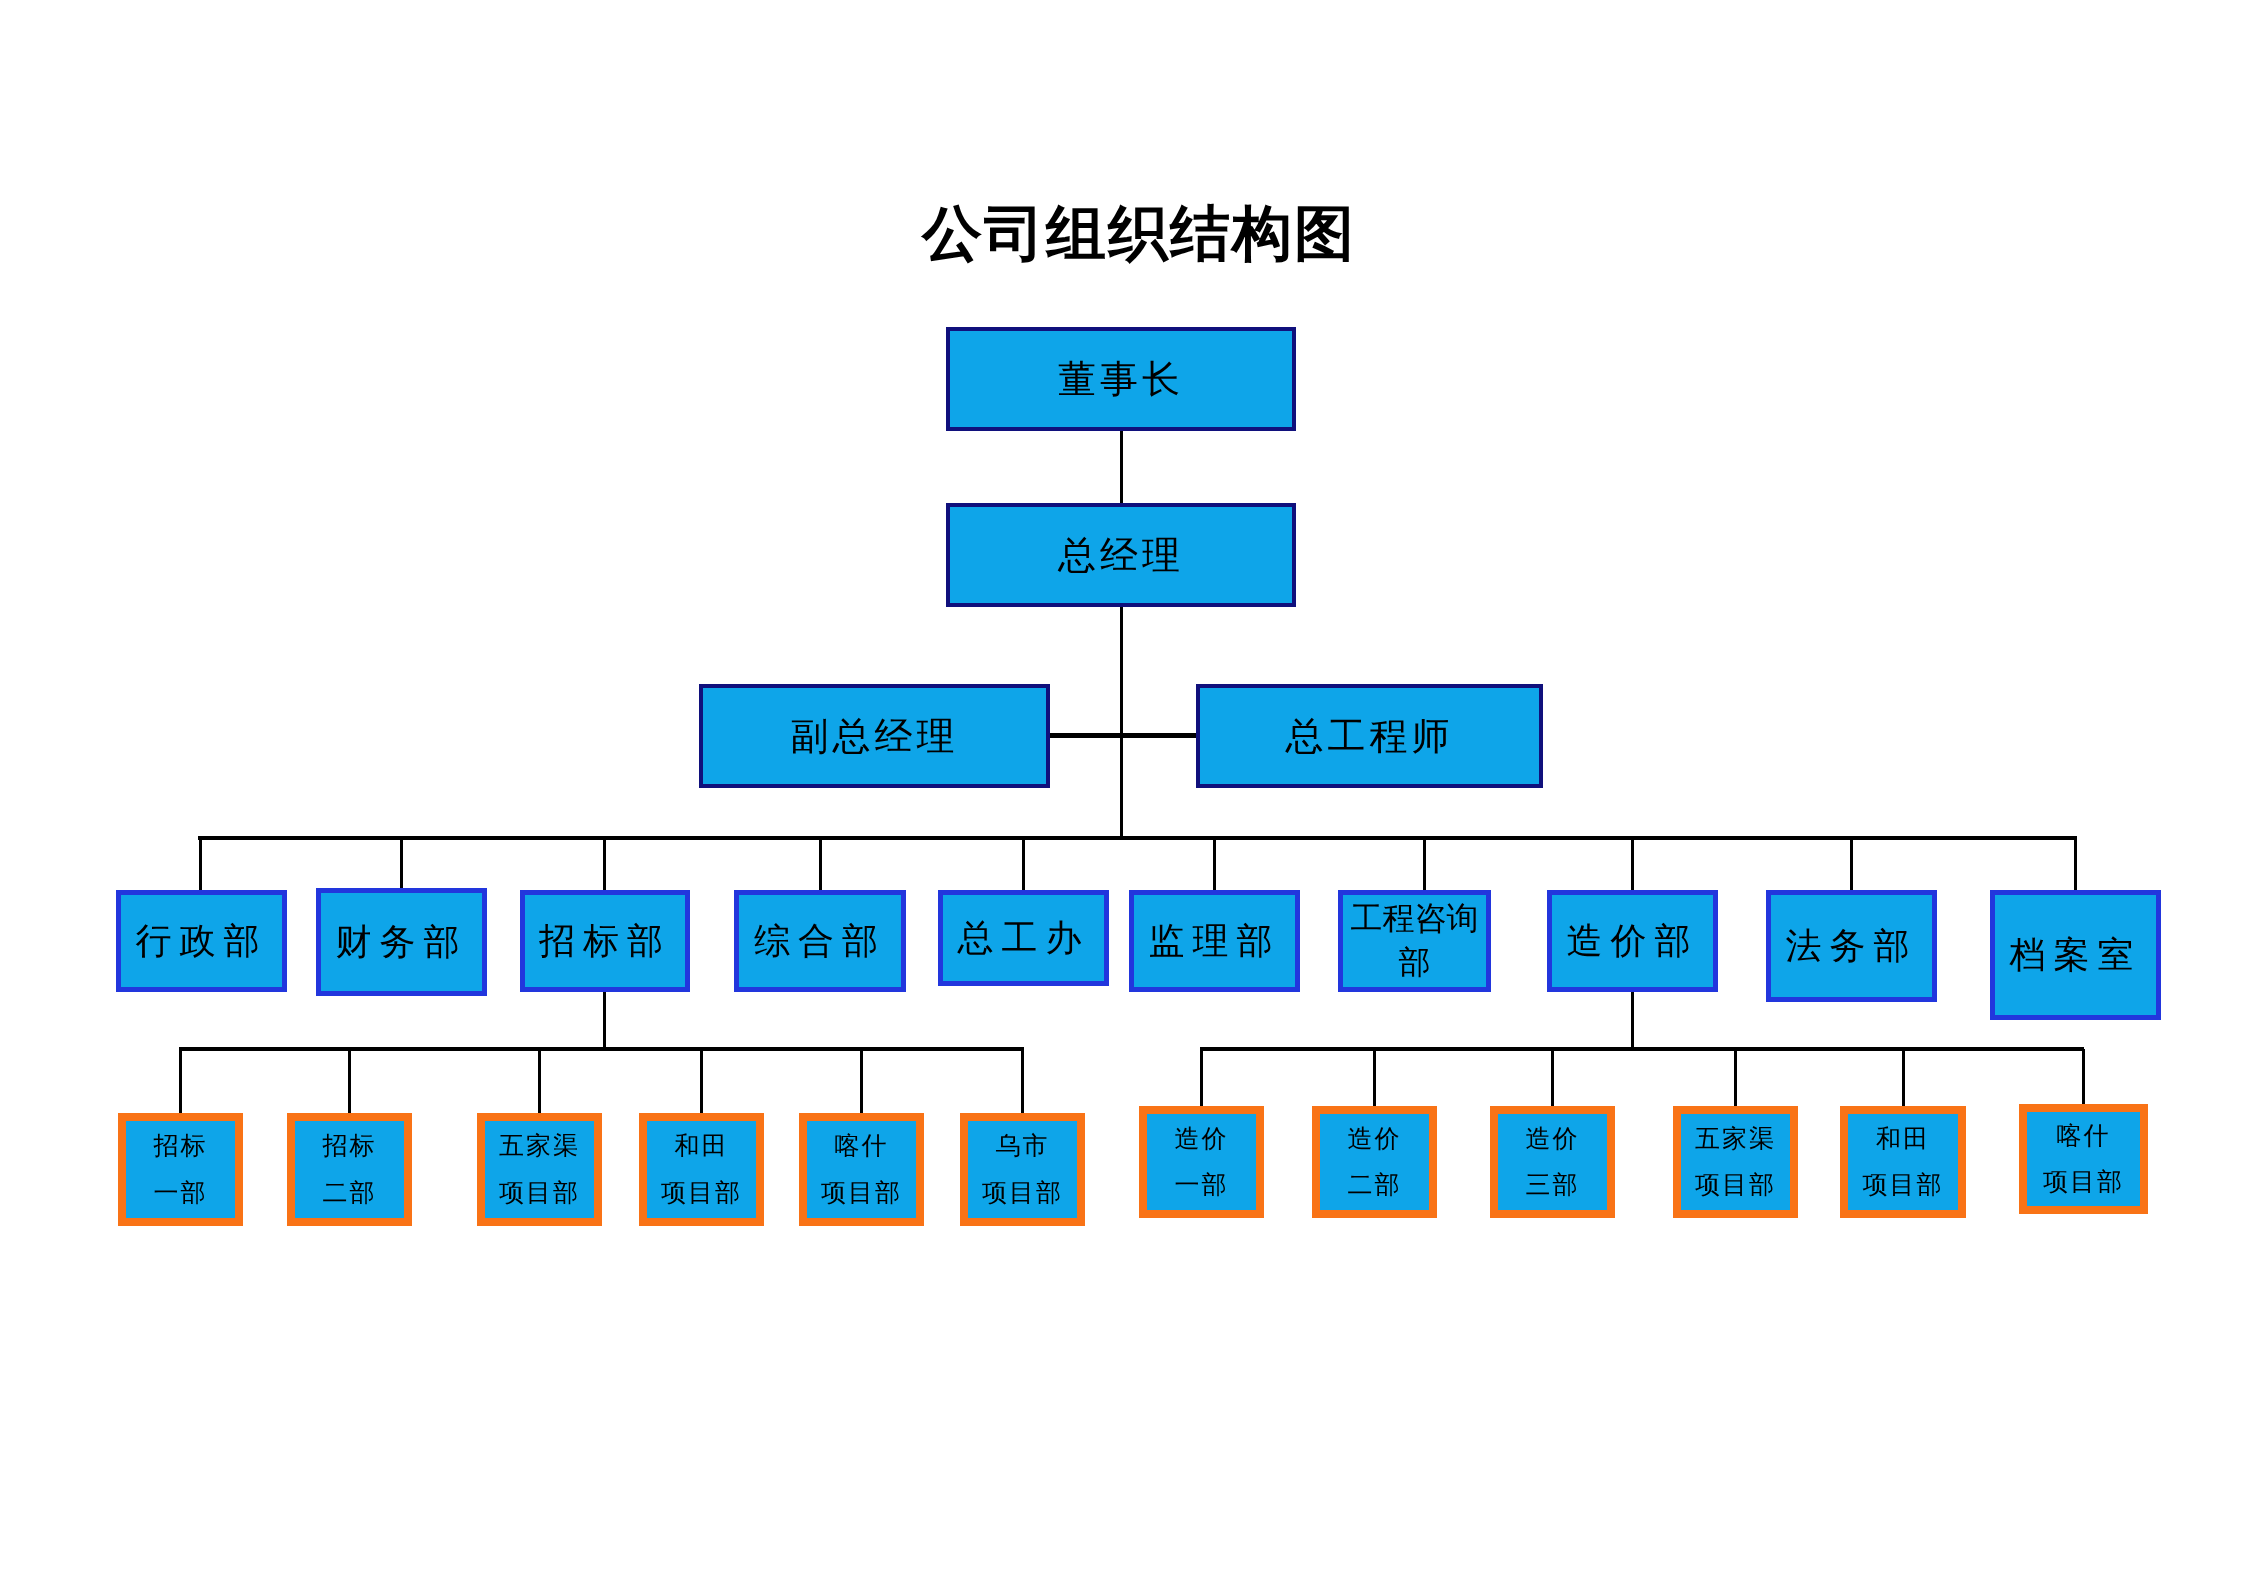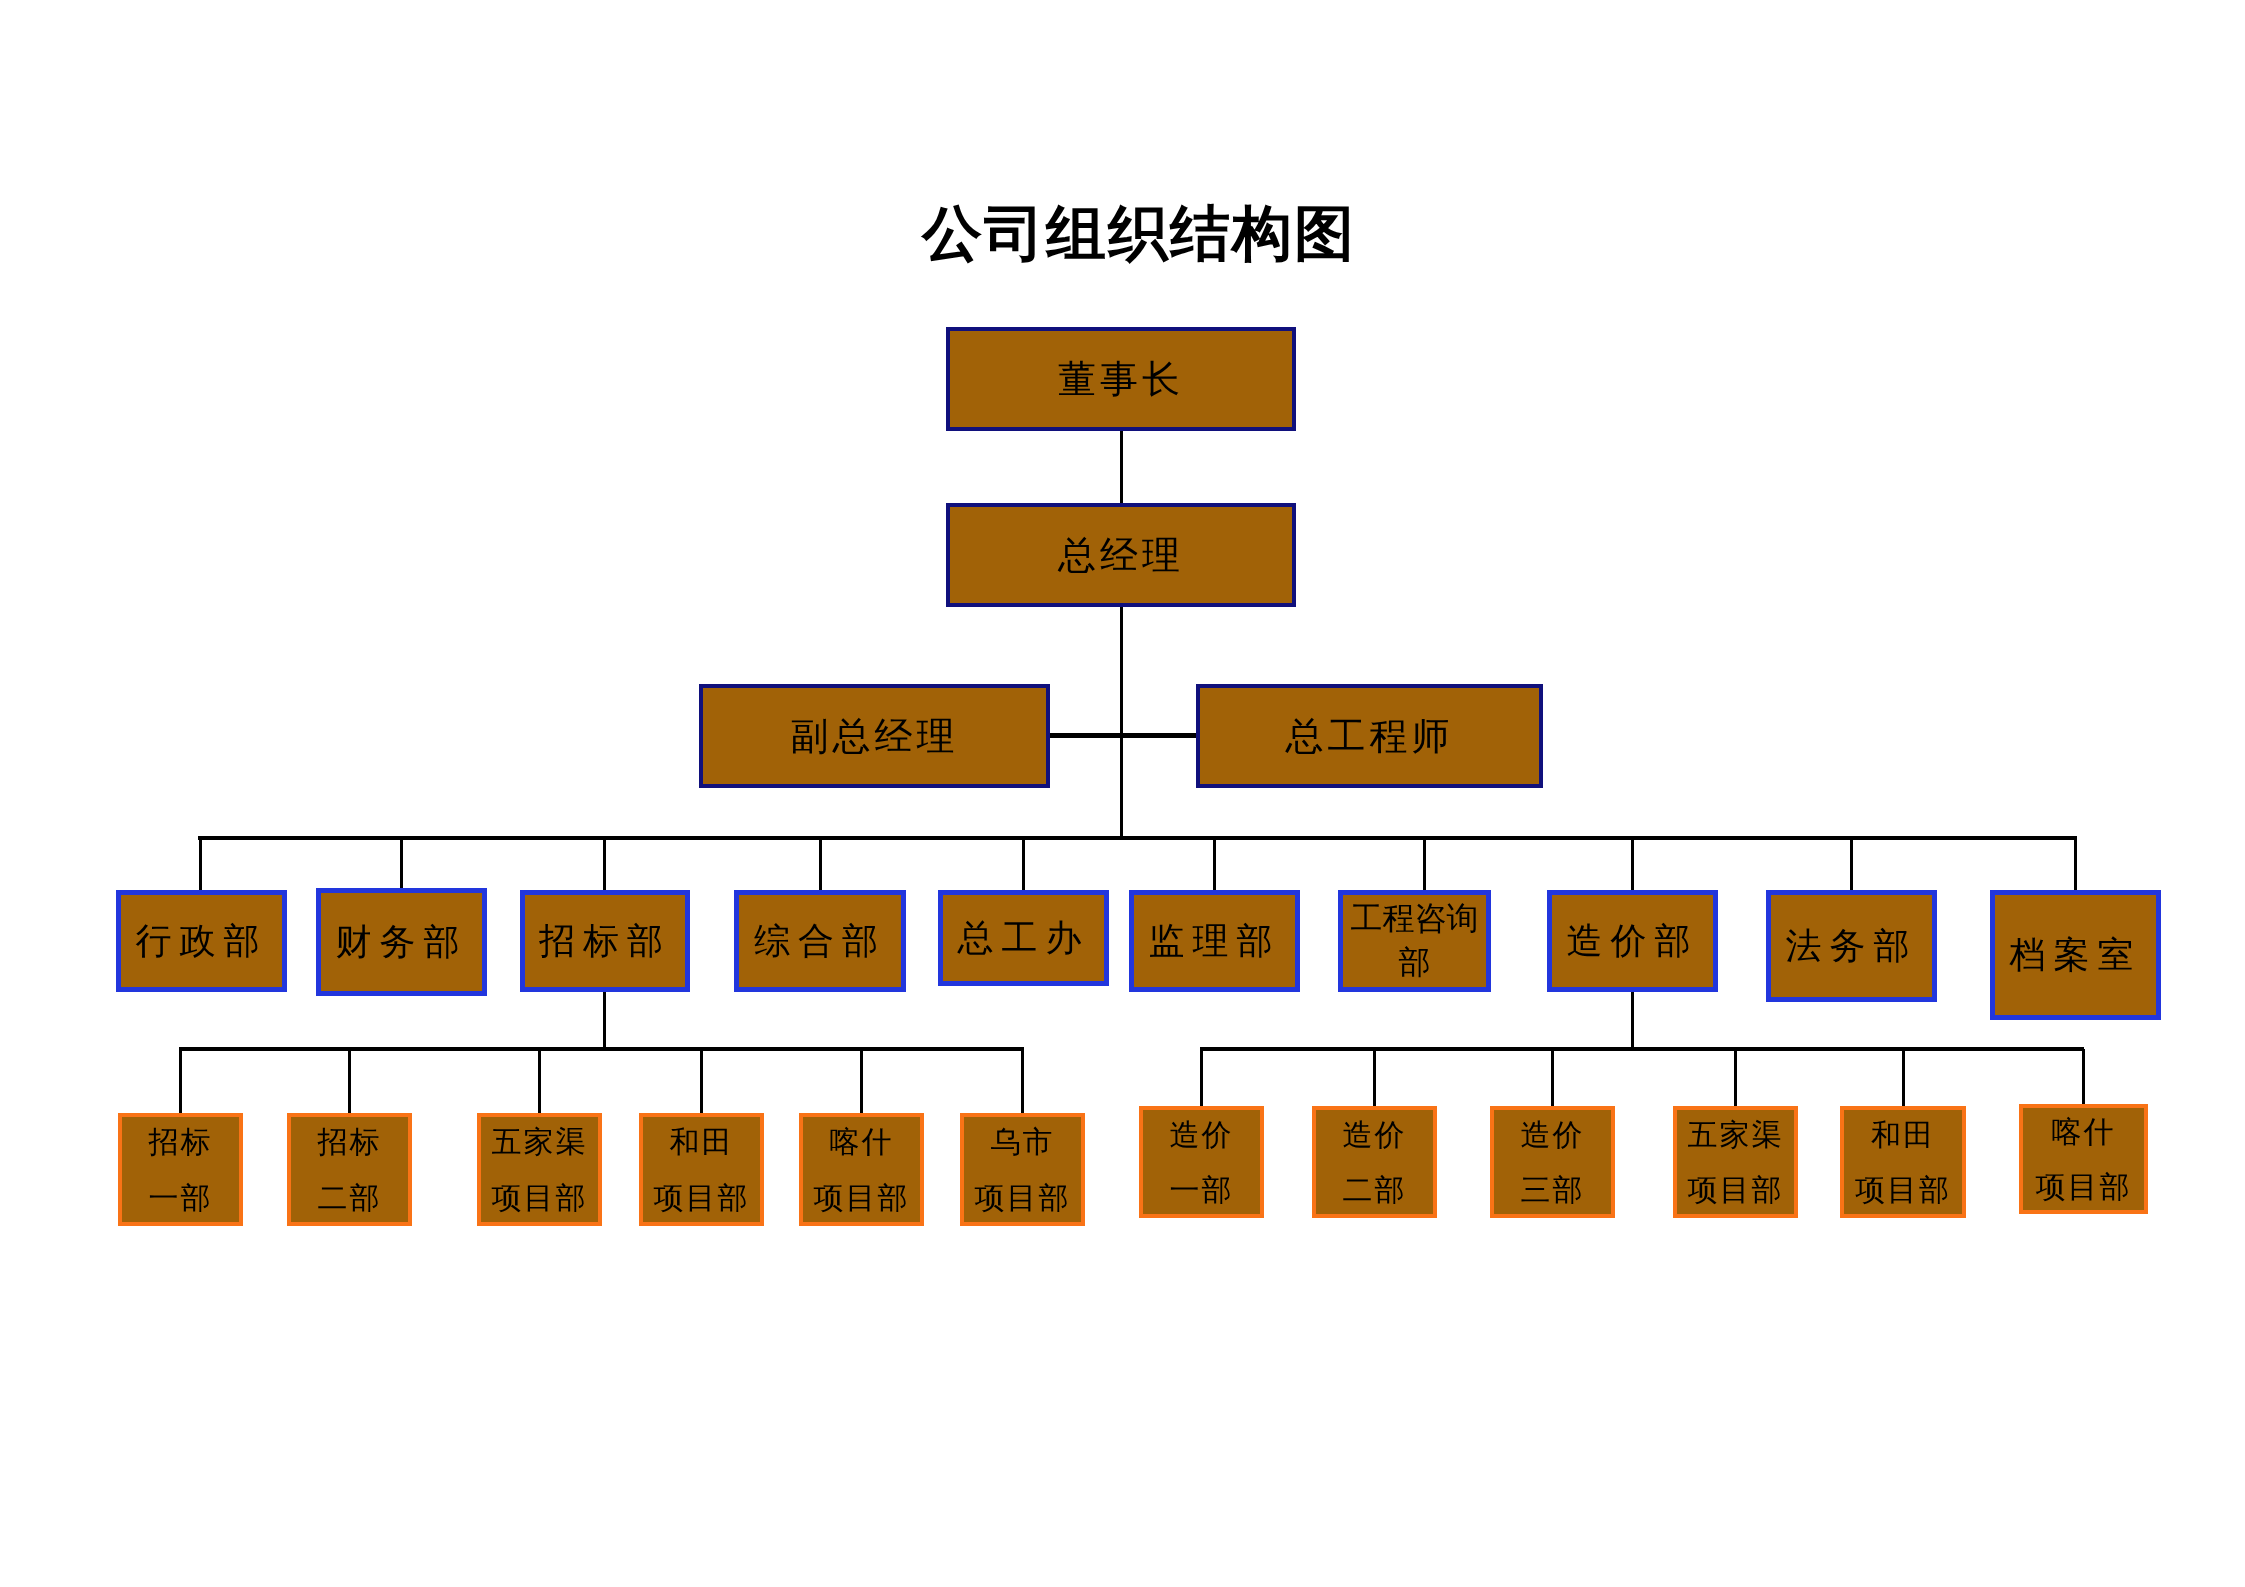--- a/index.html
+++ b/index.html
@@ -23,21 +23,21 @@
     text-align: center;
     white-space: nowrap;
   }
   .line {
     position: absolute;
     background: #000000;
   }
   .box {
     position: absolute;
     box-sizing: border-box;
-    background: #a16207;
+    background: #0ea5e9;
     color: #000000;
     display: flex;
     align-items: center;
     justify-content: center;
     text-align: center;
   }
   .tier-top {
     border: 4px solid #10107c;
     font-size: 38px;
     letter-spacing: 4px;
@@ -45,22 +45,22 @@
   .tier-dept {
     border: 5px solid #2236dd;
     font-size: 36px;
     letter-spacing: 8px;
   }
   .dept-wide {
     font-size: 32px;
     letter-spacing: 0;
   }
   .tier-sub {
-    border: 4px solid #f97316;
-    font-size: 30px;
+    border: 8px solid #f97316;
+    font-size: 25px;
     letter-spacing: 2px;
     white-space: pre-line;
     line-height: 1.85;
   }
 </style>
 </head>
 <body>
 
 <div class="canvas">
 

